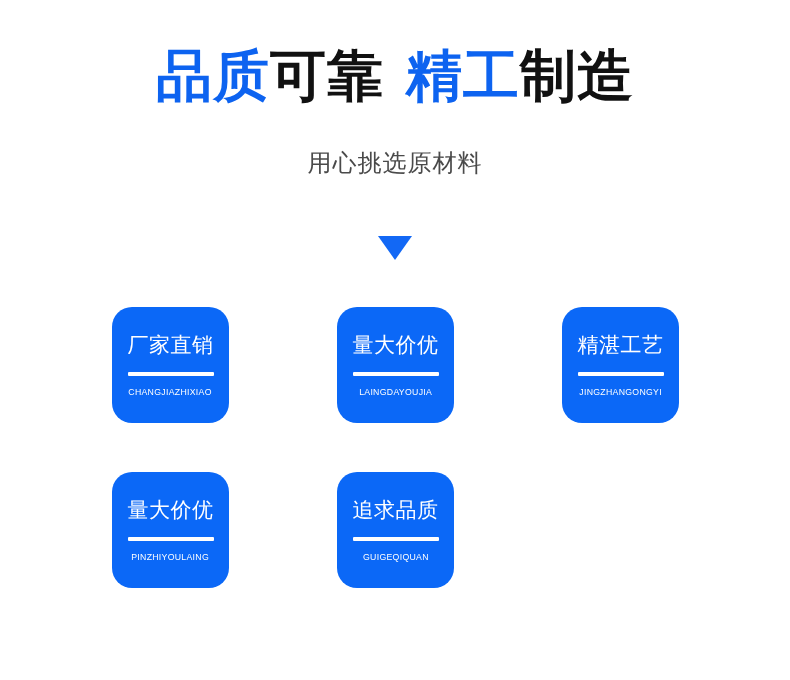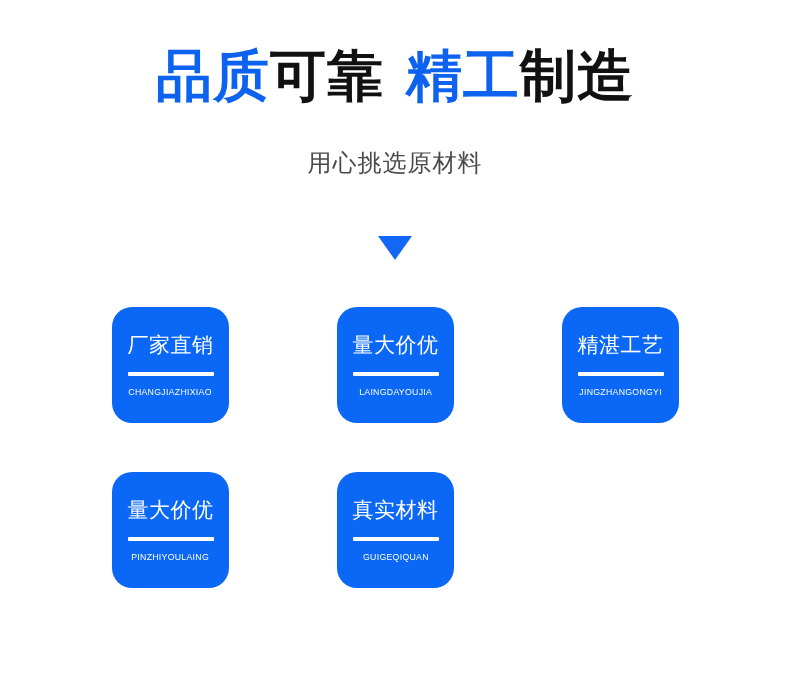--- a/index.html
+++ b/index.html
@@ -156,20 +156,20 @@
     </div>
 
 
     <div class="card">
       <div class="card-title">量大价优</div>
       <div class="card-rule"></div>
       <div class="card-pinyin">PINZHIYOULAING</div>
     </div>
 
     <div class="card">
-      <div class="card-title">真实材料</div>
+      <div class="card-title">追求品质</div>
       <div class="card-rule"></div>
       <div class="card-pinyin">GUIGEQIQUAN</div>
     </div>
 
   </div>
 
 </div>
 
 </body></html>

